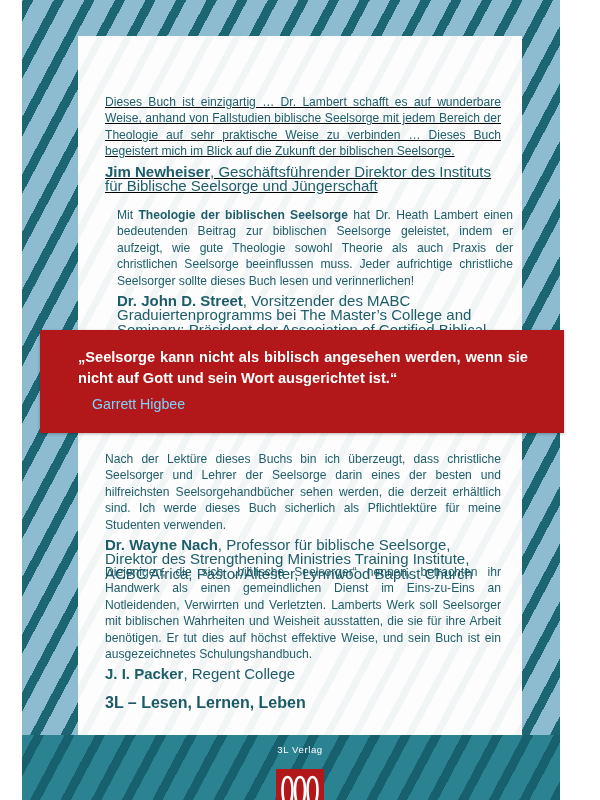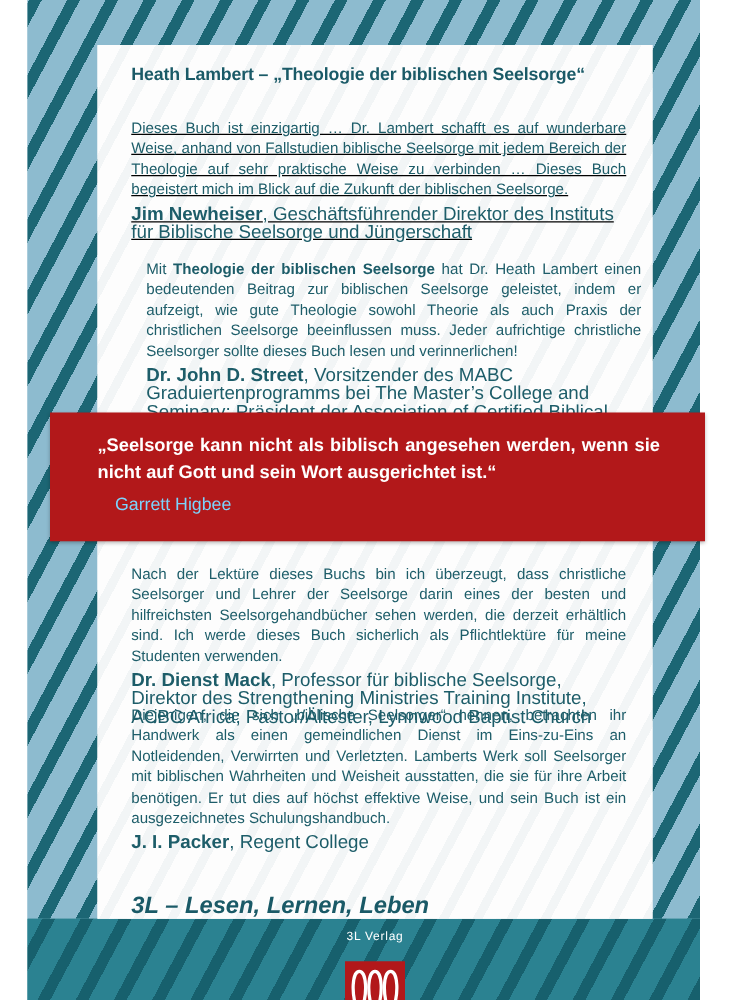--- a/index.html
+++ b/index.html
@@ -151,25 +151,24 @@
     top: 66px;
     font-size: 14.2px;
     font-weight: normal;
     color: #7dd3fc;
   }
 
   
   .tagline {
     position: absolute;
     left: 27px;
-    top: 678px;
-    font-size: 19px;
+    top: 658px;
+    font-size: 16px;
     font-weight: bold;
     color: #1a5a67;
-    font-style: italic;
   }
 
   
   .logo-wrap {
     position: absolute;
     left: 262px;
     top: 744px;
     width: 76px;
     text-align: center;
   }
@@ -195,35 +194,34 @@
 <body>
 
 <div id="cover">
 
   <div class="stripe-field"></div>
   <div class="bottom-band"></div>
 
   <div class="panel">
     <div class="panel-inner">
 
-      <div class="headline">Heath Lambert – „Theologie der biblischen Seelsorge“</div>
 
       <div class="quote-block" style="top:58px;text-decoration:underline;">
         <p class="quote-text"><span>Dieses Buch ist einzigartig … Dr. Lambert schafft es auf wunderbare Weise, anhand von Fallstudien biblische Seelsorge mit jedem Bereich der Theologie auf sehr praktische Weise zu verbinden … Dieses Buch begeistert mich im Blick auf die Zukunft der biblischen Seelsorge.</span><b></b><span></span></p>
         <p class="quote-attr"><span class="who">Jim Newheiser</span><span>, Geschäftsführender Direktor des Instituts für Biblische Seelsorge und Jüngerschaft</span></p>
       </div>
 
       <div class="quote-block" style="top:171px;margin-left:12px;">
         <p class="quote-text"><span>Mit </span><b>Theologie der biblischen Seelsorge</b><span> hat Dr. Heath Lambert einen bedeutenden Beitrag zur biblischen Seelsorge geleistet, indem er aufzeigt, wie gute Theologie sowohl Theorie als auch Praxis der christlichen Seelsorge beeinflussen muss. Jeder aufrichtige christliche Seelsorger sollte dieses Buch lesen und verinnerlichen!</span></p>
         <p class="quote-attr"><span class="who">Dr. John D. Street</span><span>, Vorsitzender des MABC Graduiertenprogramms bei The Master’s College and Seminary; Präsident der Association of Certified Biblical Counselors (ACBC)</span></p>
       </div>
 
       <div class="quote-block" style="top:415px;">
         <p class="quote-text"><span>Nach der Lektüre dieses Buchs bin ich überzeugt, dass christliche Seelsorger und Lehrer der Seelsorge darin eines der besten und hilfreichsten Seelsorgehandbücher sehen werden, die derzeit erhältlich sind. Ich werde dieses Buch sicherlich als Pflichtlektüre für meine Studenten verwenden.</span><b></b><span></span></p>
-        <p class="quote-attr"><span class="who">Dr. Dienst Mack</span><span>, Professor für biblische Seelsorge, Direktor des Strengthening Ministries Training Institute, ACBC Africa; Pastor/Ältester, Lynnwood Baptist Church</span></p>
+        <p class="quote-attr"><span class="who">Dr. Wayne Nach</span><span>, Professor für biblische Seelsorge, Direktor des Strengthening Ministries Training Institute, ACBC Africa; Pastor/Ältester, Lynnwood Baptist Church</span></p>
       </div>
 
       <div class="quote-block" style="top:528px;">
         <p class="quote-text"><span>Diejenigen, die sich „biblische Seelsorger“ nennen, betrachten ihr Handwerk als einen gemeindlichen Dienst im Eins-zu-Eins an Notleidenden, Verwirrten und Verletzten. Lamberts Werk soll Seelsorger mit biblischen Wahrheiten und Weisheit ausstatten, die sie für ihre Arbeit benötigen. Er tut dies auf höchst effektive Weise, und sein Buch ist ein ausgezeichnetes Schulungshandbuch.</span><b></b><span></span></p>
         <p class="quote-attr"><span class="who">J. I. Packer</span><span>, Regent College</span></p>
       </div>
 
       <div class="tagline">3L – Lesen, Lernen, Leben</div>
 
     </div>

